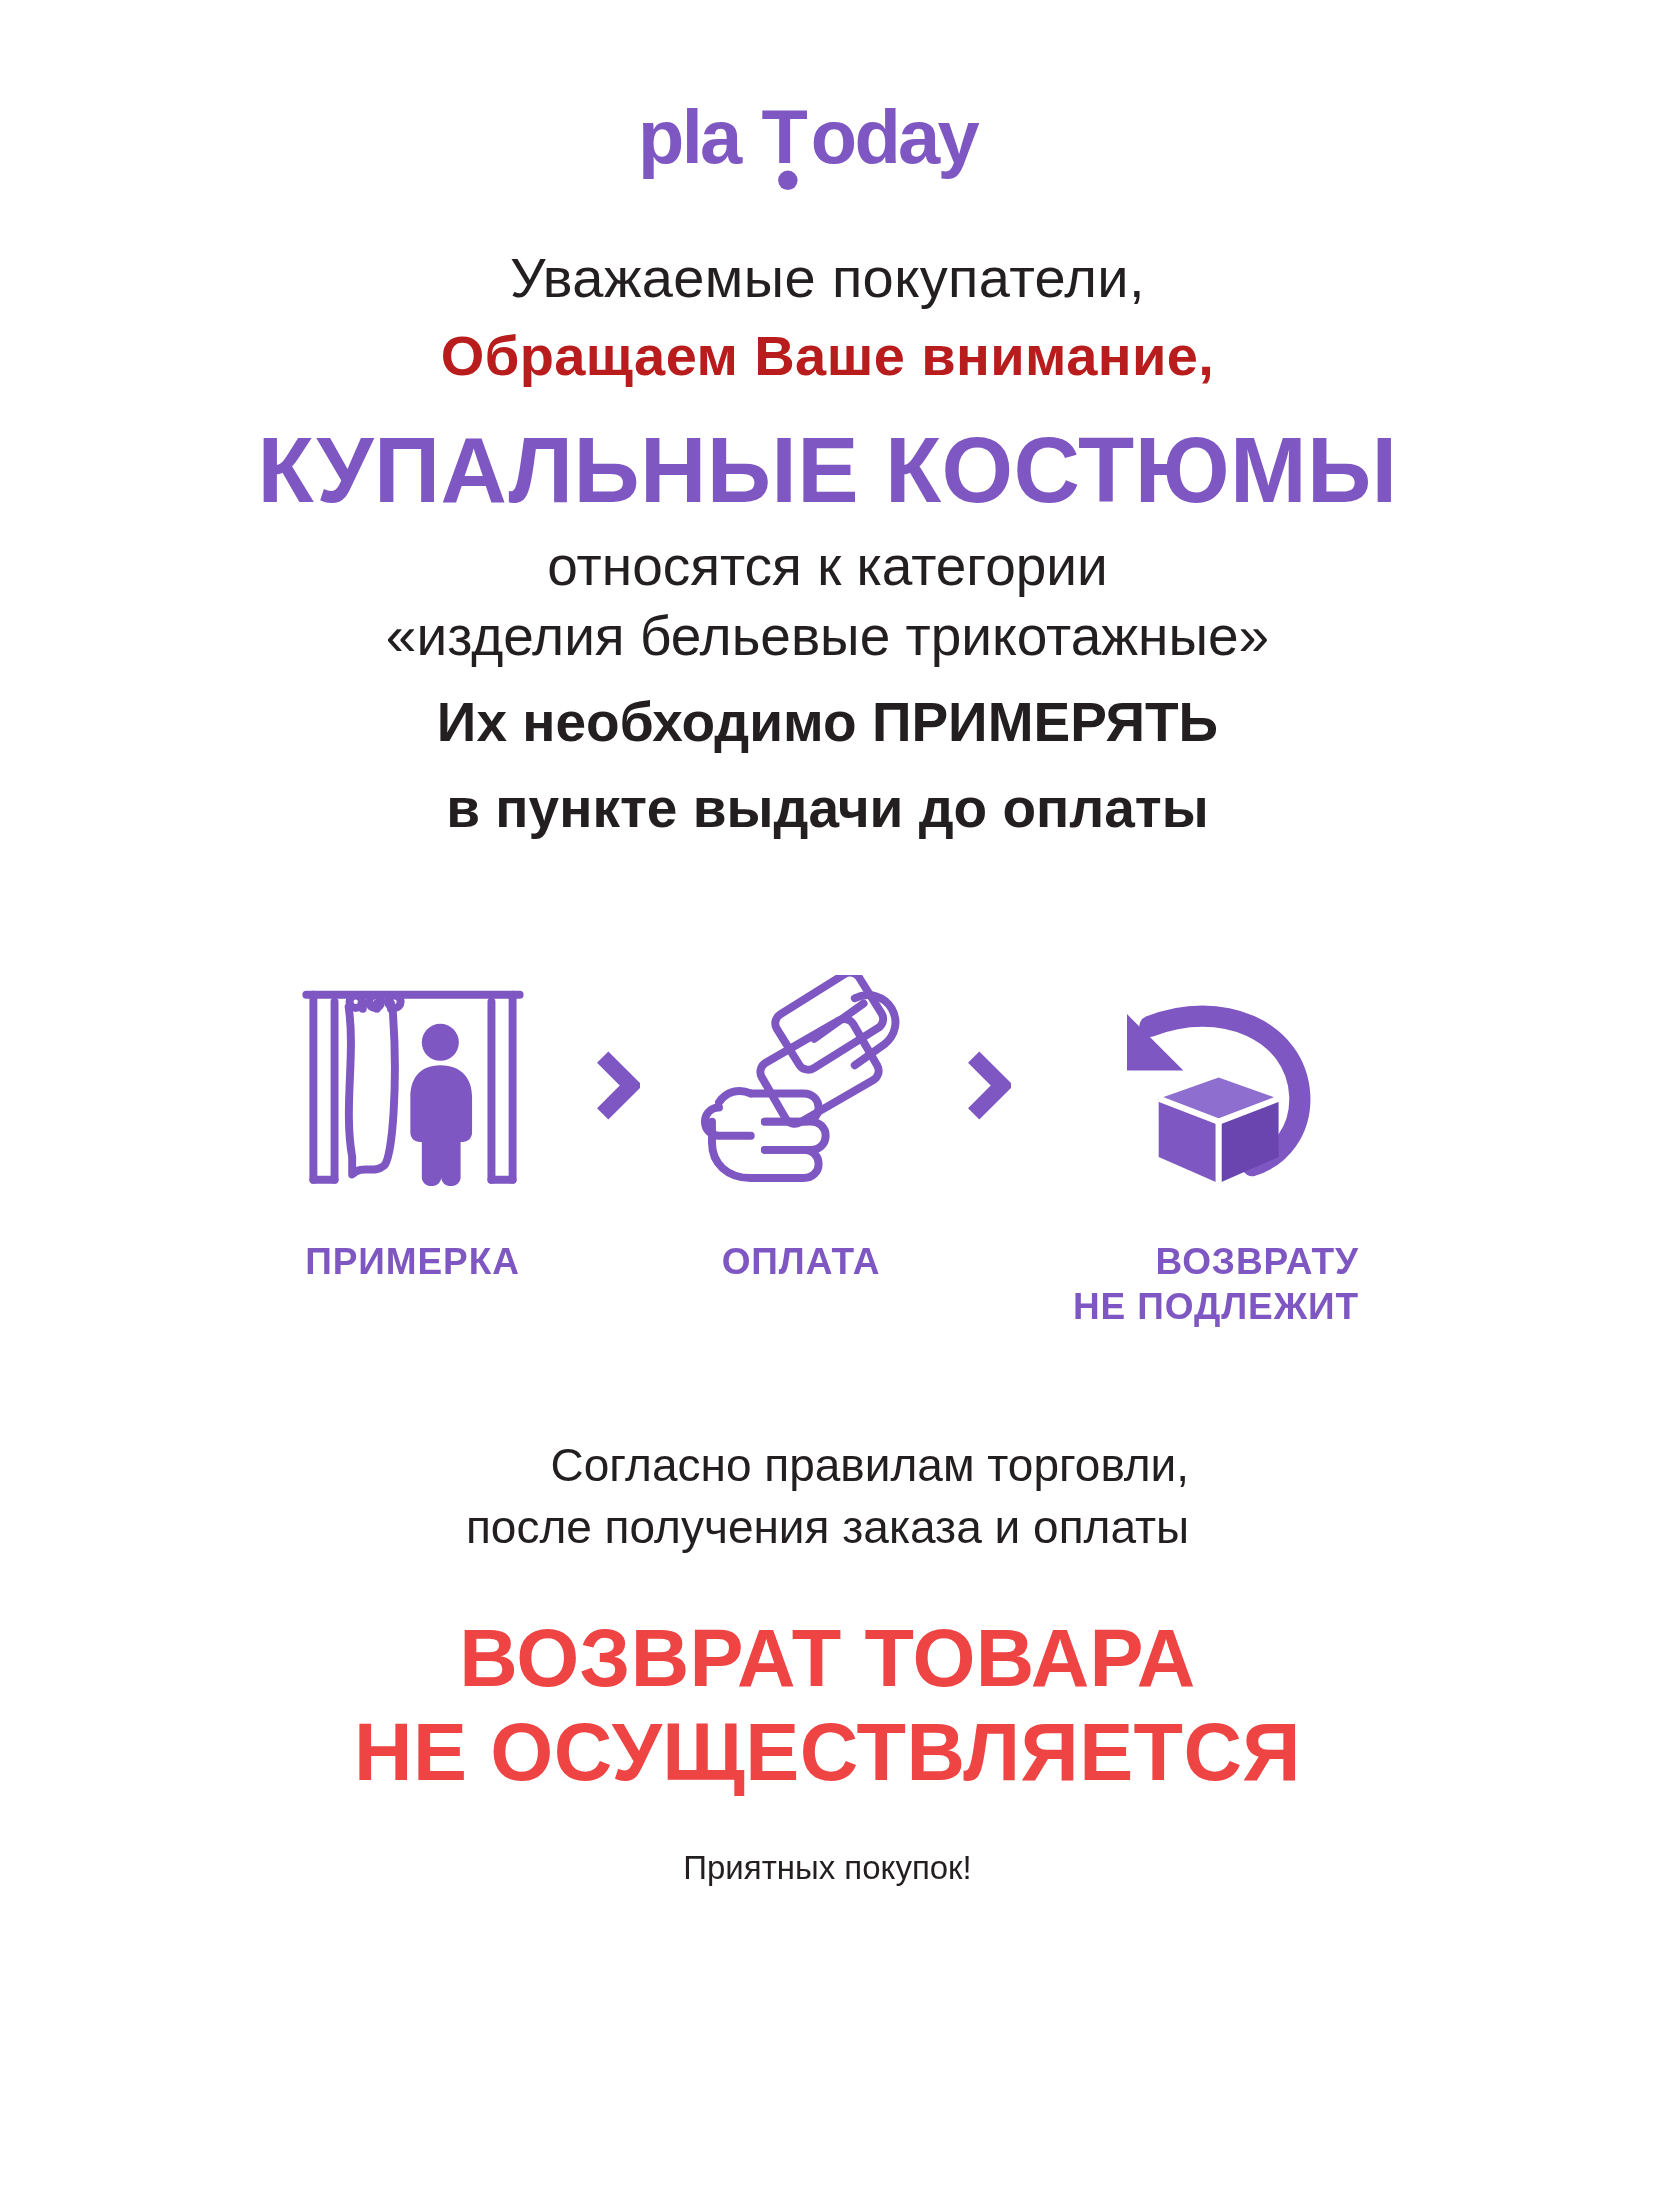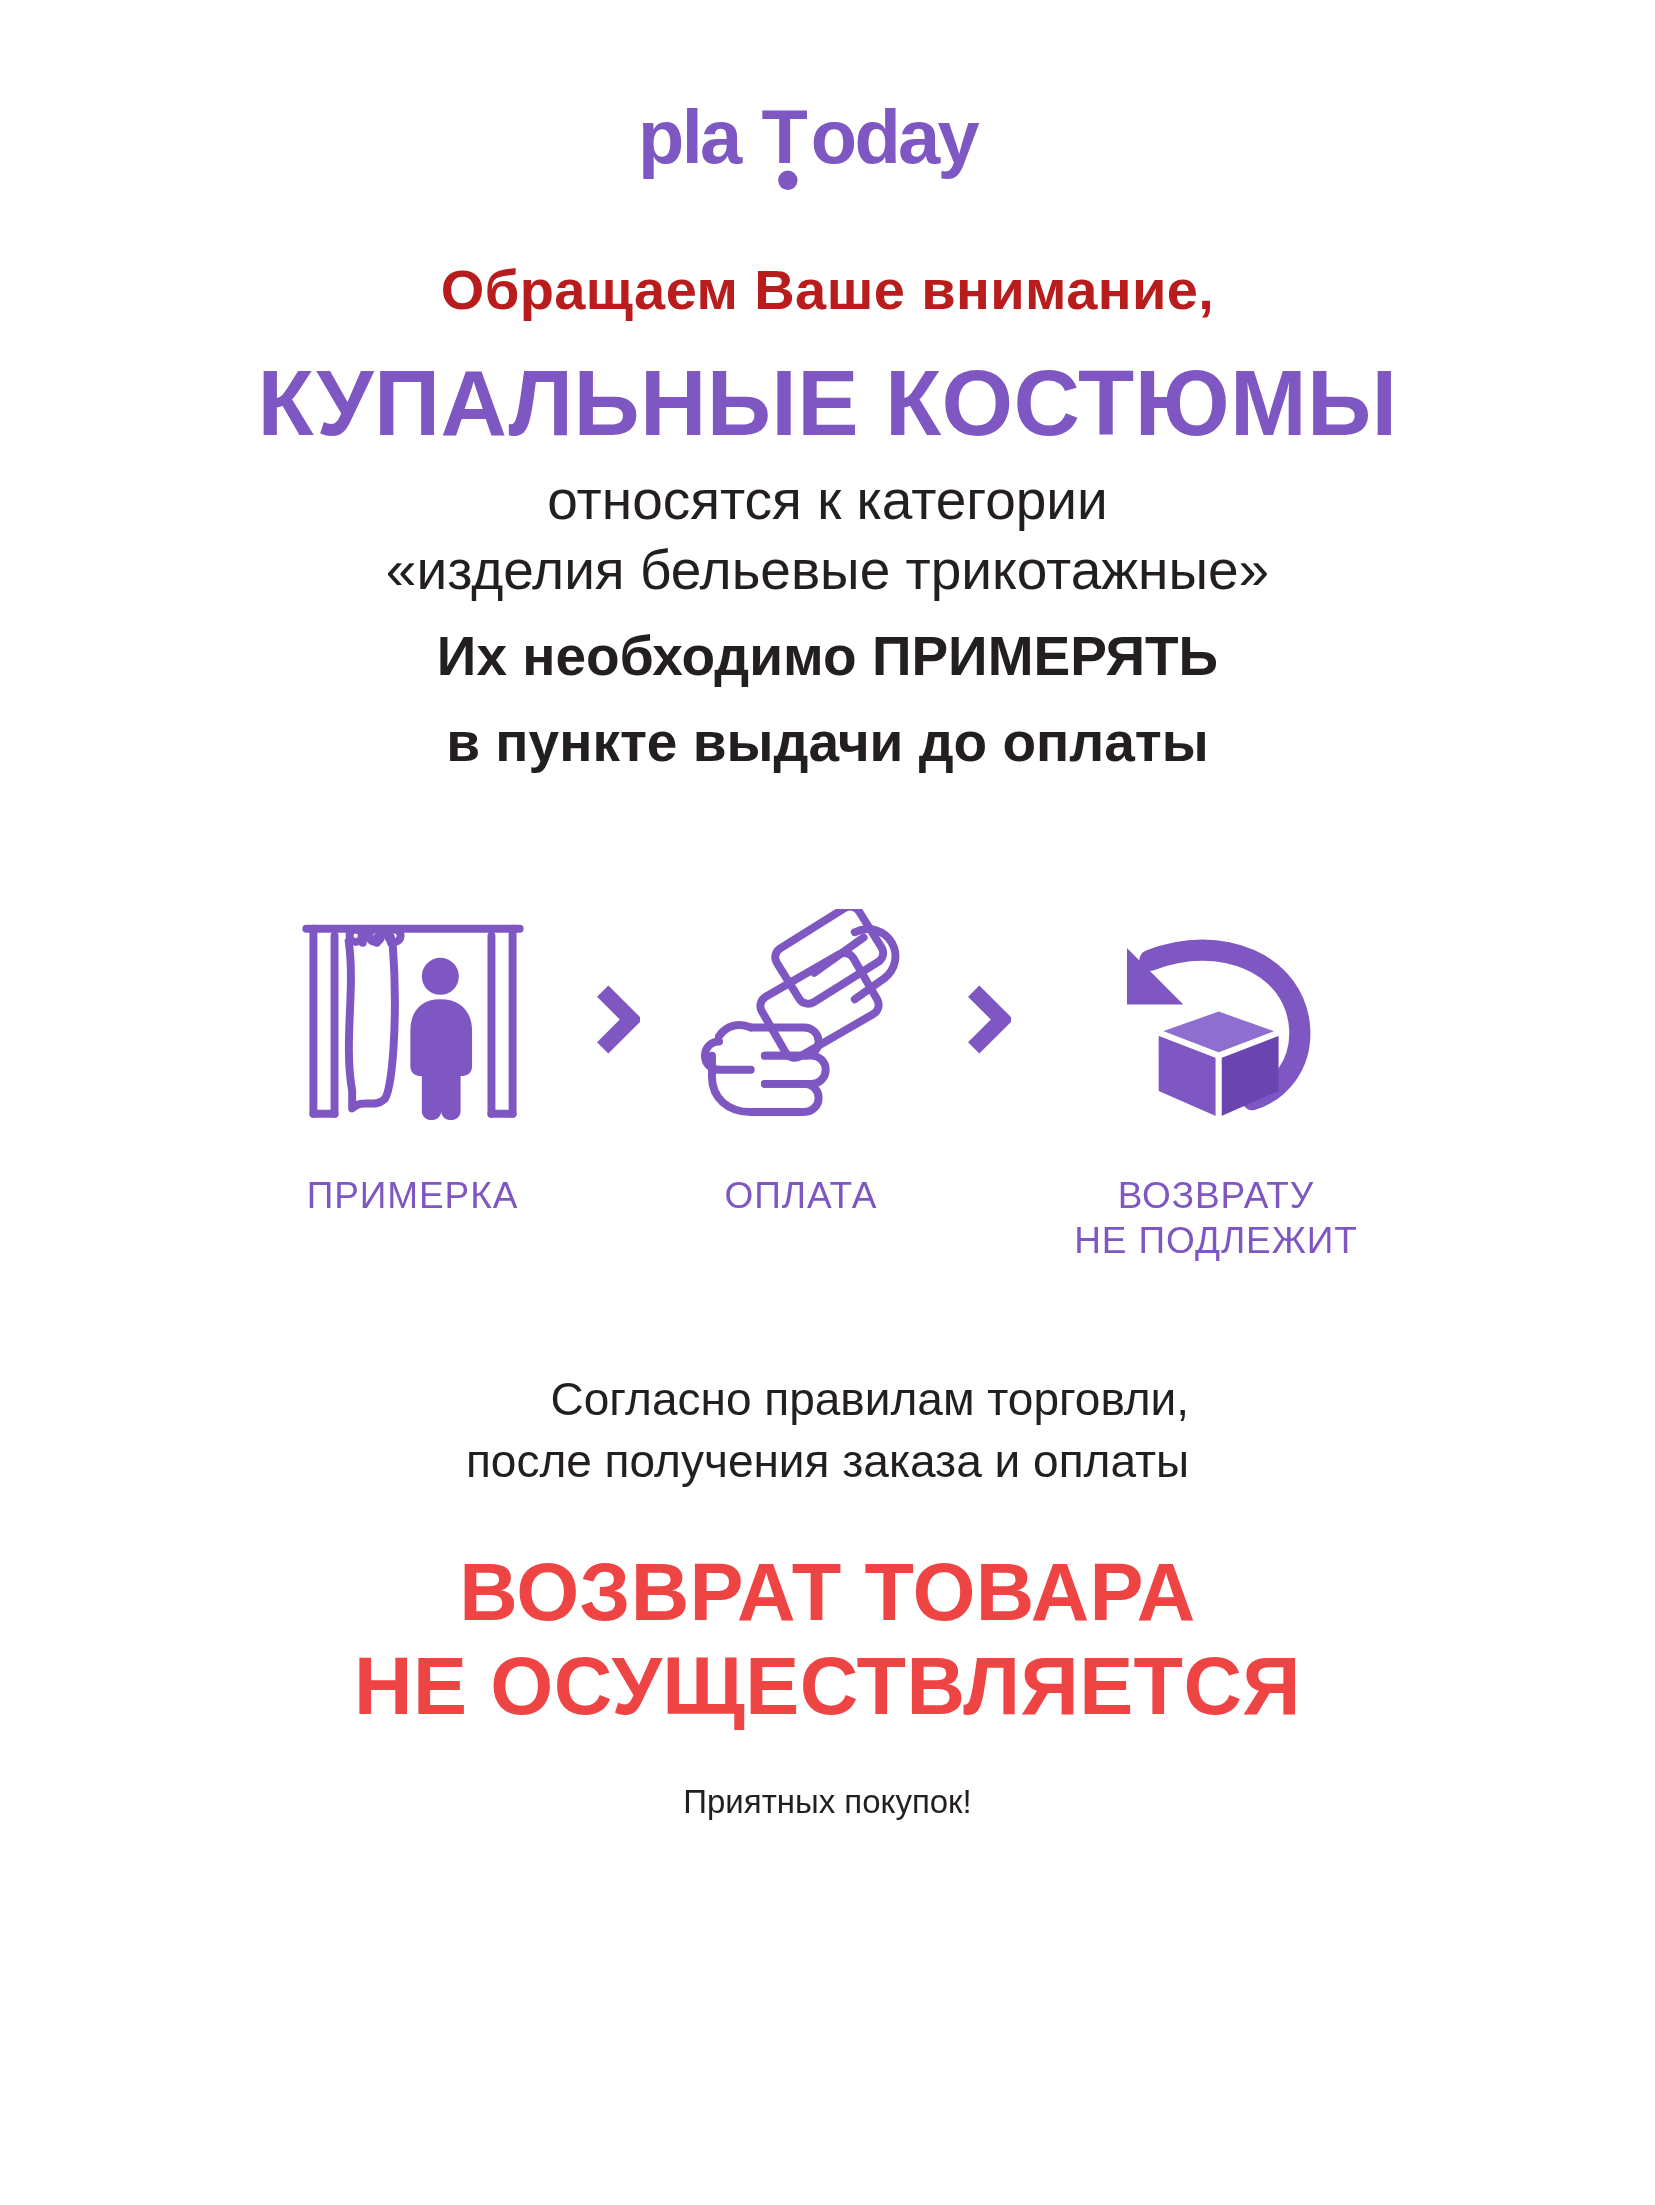--- a/index.html
+++ b/index.html
@@ -93,24 +93,24 @@
   }
   .step-icon {
     height: 238px;
     display: flex;
     align-items: center;
     justify-content: center;
   }
   .step-label {
     margin-top: 35px;
     font-size: 37px;
-    font-weight: 400;
+    font-weight: 700;
     letter-spacing: 0.9px;
     color: #7e57c2;
-    text-align: center;
+    text-align: right;
     line-height: 1.22;
   }
   .arrow {
     height: 238px;
     display: flex;
     align-items: center;
     justify-content: center;
     padding: 0 16px;
   }
   .step-fit   { width: 326px; }
@@ -153,20 +153,21 @@
       <g fill="#7e57c2" font-family="Liberation Sans, sans-serif" font-weight="700">
         <text x="0" y="72" font-size="86" letter-spacing="-3">pla</text>
         <text x="140" y="72" font-size="86" letter-spacing="-2">T</text>
         <text x="196" y="72" font-size="86" letter-spacing="-3">oday</text>
         <circle cx="170" cy="92" r="11"></circle>
       </g>
     </svg>
   </div>
 
   <div class="headline">
+    <div class="line-regular">Уважаемые покупатели,</div>
     <div class="line-bold">Обращаем Ваше внимание,</div>
     <div class="line-huge">КУПАЛЬНЫЕ КОСТЮМЫ</div>
     <div class="line-regular2">относятся к категории</div>
     <div class="line-regular2">«изделия бельевые трикотажные»</div>
     <div class="line-bold2">Их необходимо ПРИМЕРЯТЬ</div>
     <div class="line-bold2">в пункте выдачи до оплаты</div>
   </div>
 
   <div class="steps">
 

